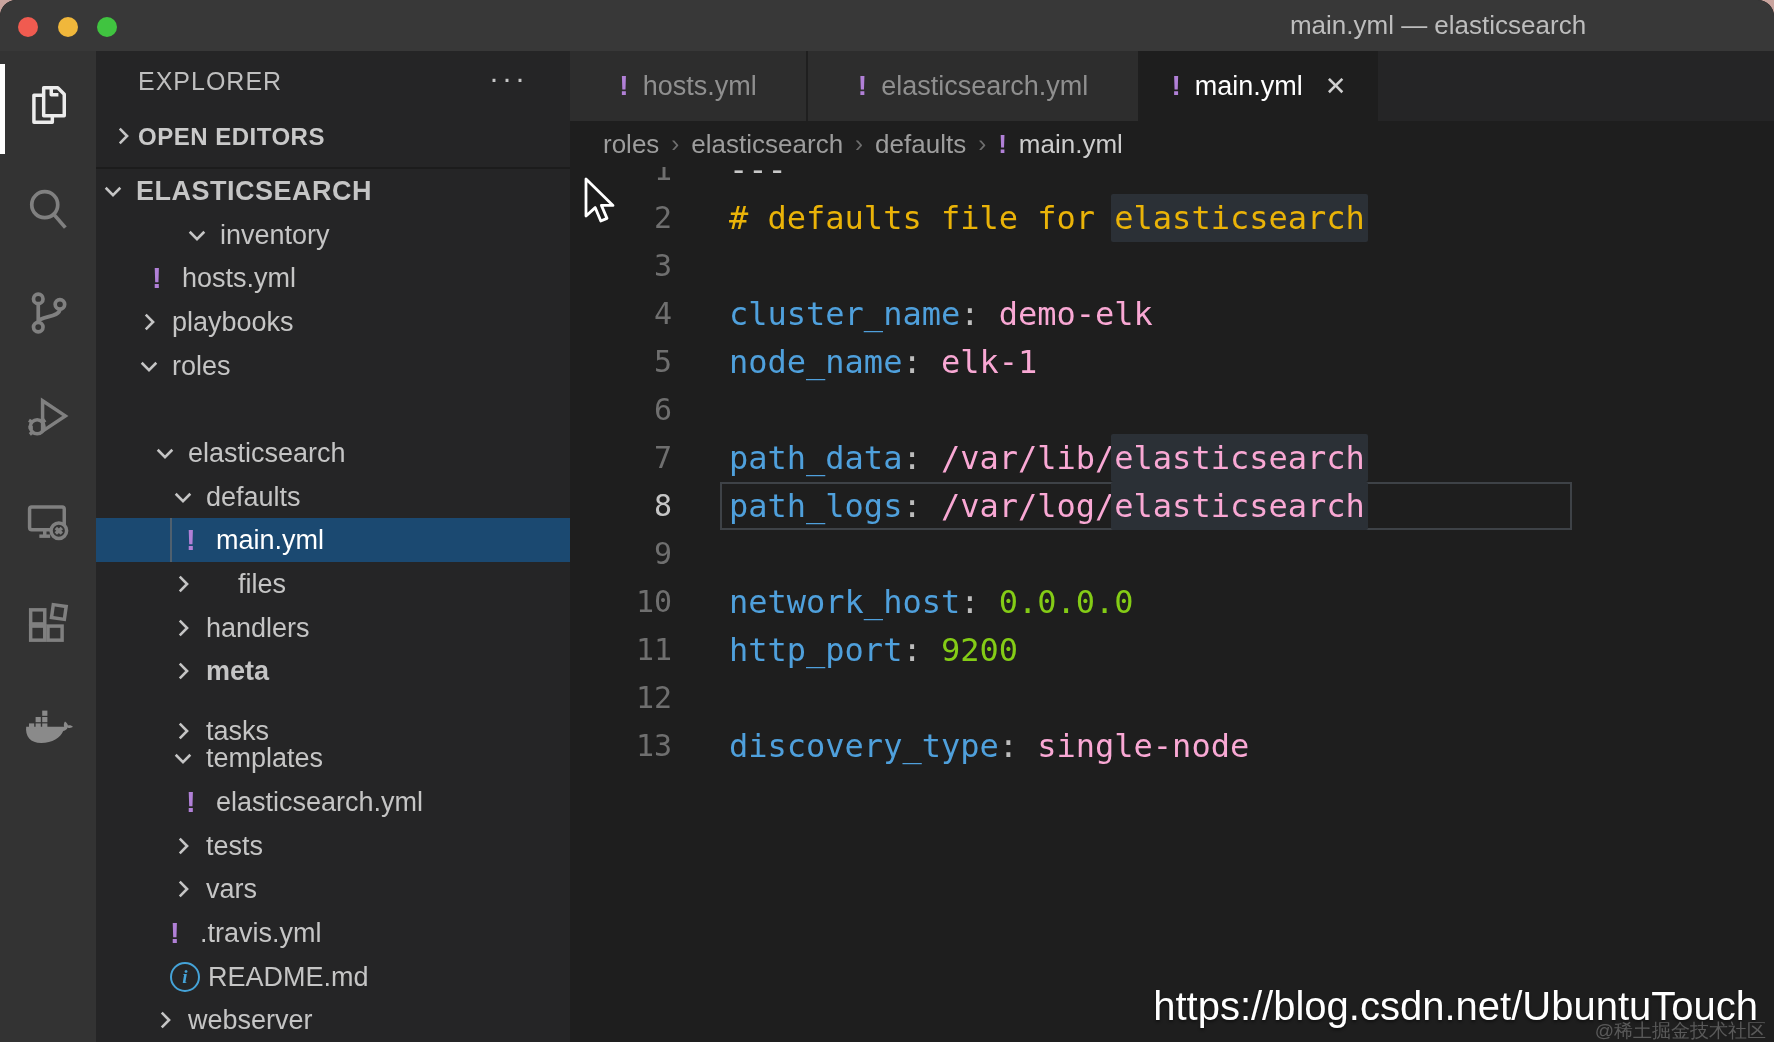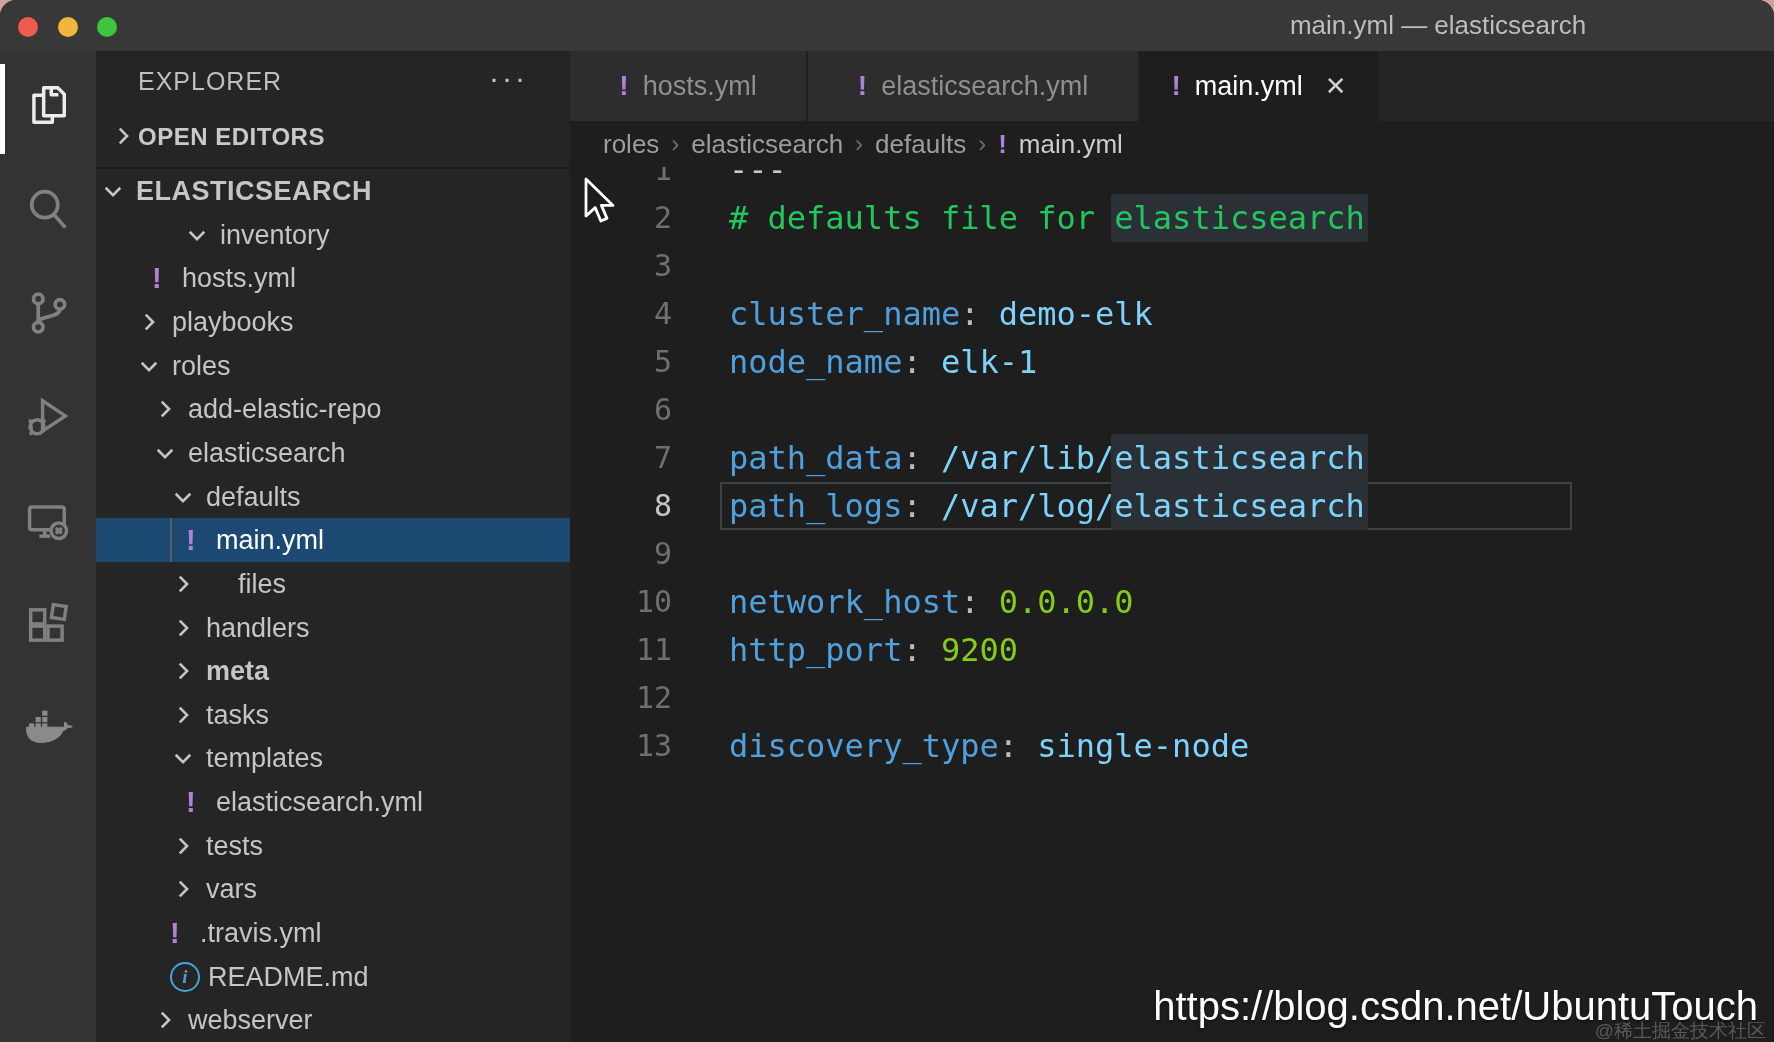--- a/index.html
+++ b/index.html
@@ -57,23 +57,23 @@
   .breadcrumbs .file{color:#cccccc;}
   
   .editor{position:absolute;left:570px;top:121px;width:1204px;height:921px;background:#1e1e1e;overflow:hidden;}
   .code-font{font-family:"DejaVu Sans Mono",monospace;}
   .gutter-num{position:absolute;left:0;width:102px;height:48px;line-height:48px;text-align:right;
               color:#6f6f6f;font-size:30px;}
   .gutter-num.active{color:#c6c6c6;}
   .code-line{position:absolute;left:159px;height:48px;line-height:48px;font-size:32px;white-space:pre;}
   .tok-key{color:#4fa0dc;}
   .tok-plain{color:#bdbdbd;}
-  .tok-str{color:#7dd3fc;}
+  .tok-str{color:#f9a8d4;}
   .tok-num{color:#84cc16;}
-  .tok-comment{color:#22c55e;}
+  .tok-comment{color:#eab308;}
   .tok-doc{color:#c8c8c8;}
   .hl{background:#2b3036;padding:5px 3px;margin:0 -3px;border-radius:2px;}
   .current-line-box{position:absolute;left:150px;width:852px;height:48px;
                     border:2px solid #3e4247;box-sizing:border-box;}
   
   .breadcrumbs{z-index:3;} .tabstrip{z-index:4;}
   
   .watermark-url{position:absolute;right:16px;top:984px;color:#ffffff;font-size:40px;
                  text-shadow:0 2px 3px rgba(0,0,0,0.45);z-index:6;}
   .watermark-badge{position:absolute;right:8px;top:1018px;color:#8a8a8a;opacity:0.55;font-size:19px;z-index:6;}
@@ -213,28 +213,20 @@
           <span class="lbl" style="left: 76px;">playbooks</span>
         </div>
         <div class="tree-row" style="top: 175px;">
           <span class="marker" style="left: 40px;">
             <svg width="26" height="26" viewBox="0 0 16 16">
               <path d="M3.5 6 L8 10.5 L12.5 6" fill="none" stroke="#c5c5c5" stroke-width="1.6"></path>
             </svg>
           </span>
           <span class="lbl" style="left: 76px;">roles</span>
         </div>
-        <div class="tree-row" style="top: 218px;">
-          <span class="marker" style="left: 56px;">
-            <svg width="26" height="26" viewBox="0 0 16 16">
-              <path d="M6 3.5 L10.5 8 L6 12.5" fill="none" stroke="#c5c5c5" stroke-width="1.6"></path>
-            </svg>
-          </span>
-          <span class="lbl" style="left: 92px;">add-elastic-repo</span>
-        </div>
         <div class="tree-row" style="top: 262px;">
           <span class="marker" style="left: 56px;">
             <svg width="26" height="26" viewBox="0 0 16 16">
               <path d="M3.5 6 L8 10.5 L12.5 6" fill="none" stroke="#c5c5c5" stroke-width="1.6"></path>
             </svg>
           </span>
           <span class="lbl" style="left: 92px;">elasticsearch</span>
         </div>
         <div class="tree-row" style="top: 306px;">
           <span class="marker" style="left: 74px;">
@@ -268,21 +260,21 @@
           <span class="lbl" style="left: 110px;">handlers</span>
         </div>
         <div class="tree-row" style="top: 480px;">
           <span class="marker" style="left: 74px;">
             <svg width="26" height="26" viewBox="0 0 16 16">
               <path d="M6 3.5 L10.5 8 L6 12.5" fill="none" stroke="#c5c5c5" stroke-width="1.6"></path>
             </svg>
           </span>
           <span class="lbl" style="left: 110px; font-weight: bold;">meta</span>
         </div>
-        <div class="tree-row" style="top: 524px;">
+        <div class="tree-row" style="top: 540px;">
           <span class="marker" style="left: 74px;">
             <svg width="26" height="26" viewBox="0 0 16 16">
               <path d="M6 3.5 L10.5 8 L6 12.5" fill="none" stroke="#c5c5c5" stroke-width="1.6"></path>
             </svg>
           </span>
           <span class="lbl" style="left: 110px;">tasks</span>
         </div>
         <div class="tree-row" style="top: 567px;">
           <span class="marker" style="left: 74px;">
             <svg width="26" height="26" viewBox="0 0 16 16">

